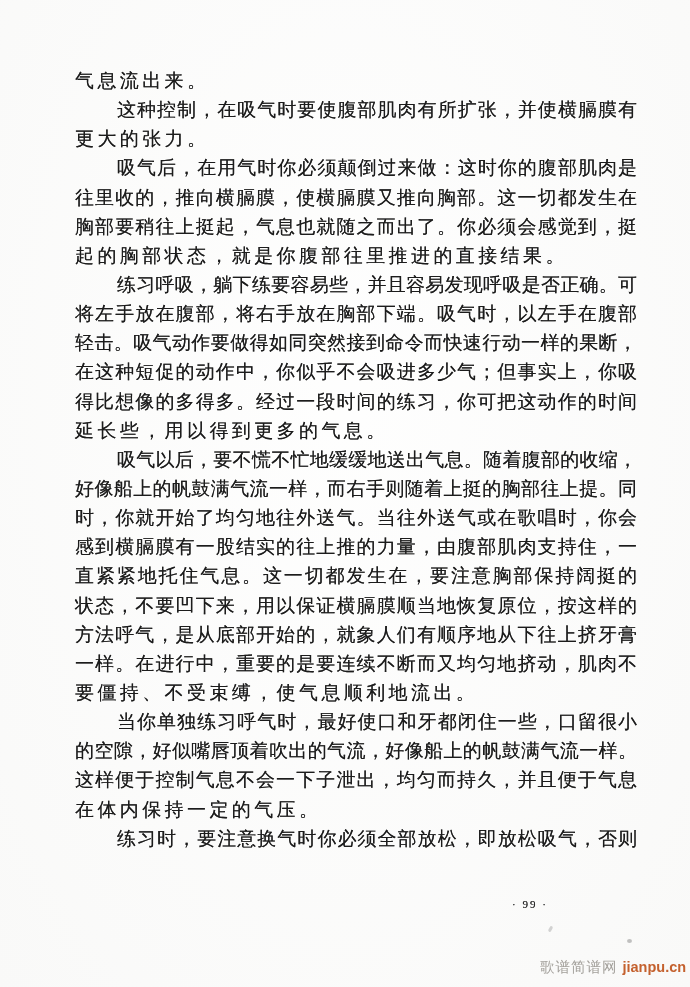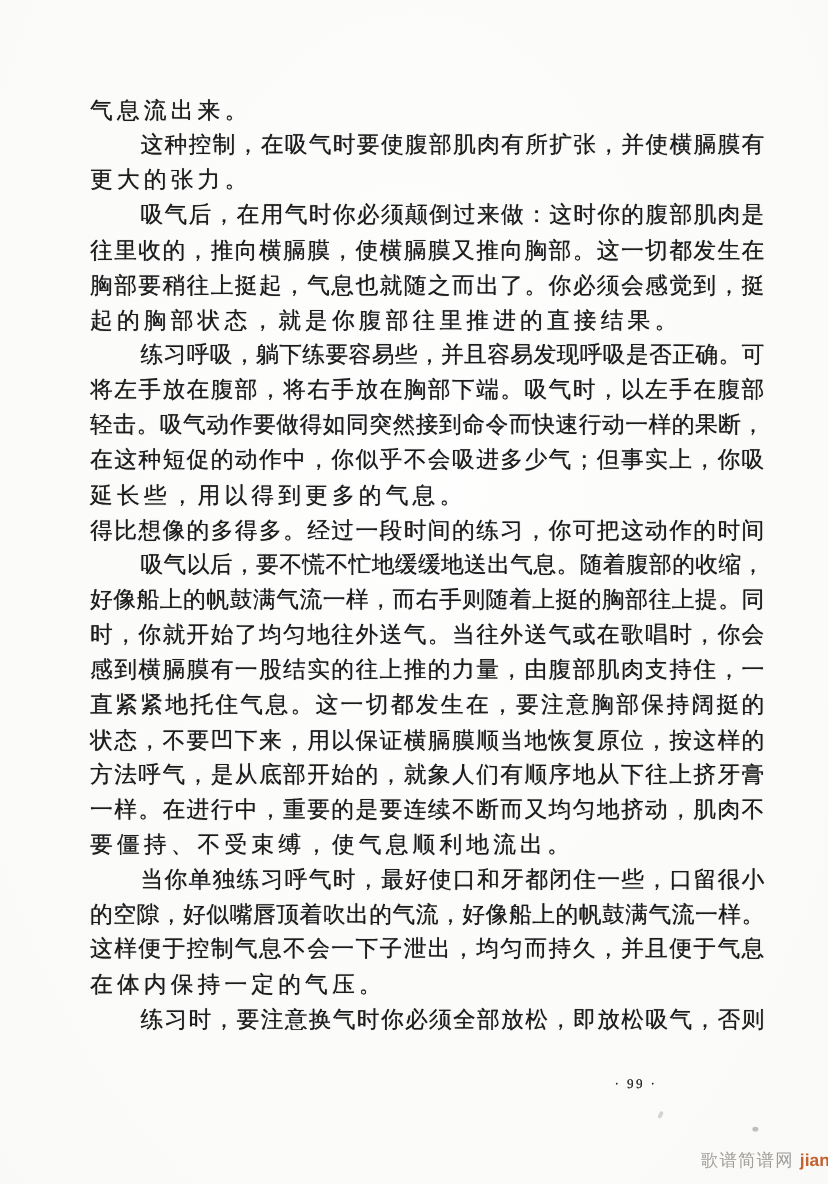--- a/index.html
+++ b/index.html
@@ -16,21 +16,21 @@
     height: 987px;
     background:
       radial-gradient(ellipse at 50% 40%, rgba(255,255,255,0.6), rgba(0,0,0,0.015)),
       #fdfdfc;
     font-family: "Liberation Serif", "DejaVu Serif", serif;
     color: #1c1c1c;
   }
   .text-block {
     position: absolute;
     left: 75px;
-    top: 78px;
+    top: 66px;
     width: 562px;
   }
   .line {
     height: 29.15px;
     line-height: 29.15px;
     font-size: 19px;
     color: #1c1c1c;
     text-align: justify;
     text-align-last: justify;
     text-justify: inter-character;
@@ -60,21 +60,20 @@
     position: absolute;
     left: 540px;
     top: 958px;
     font-size: 14.5px;
     white-space: nowrap;
     font-family: "Liberation Sans", "DejaVu Sans", sans-serif;
   }
   .watermark .wm-name {
     color: #a3a09b;
     letter-spacing: 1px;
-    margin-left: 44px;
   }
   .watermark .wm-url {
     color: #c4612e;
     margin-left: 5px;
     font-weight: bold;
   }
   .speck {
     position: absolute;
     background: #b0b0b0;
     opacity: 0.55;
@@ -106,22 +105,22 @@
       <div class="line indent">这种控制，在吸气时要使腹部肌肉有所扩张，并使横膈膜有</div>
       <div class="line para-end">更大的张力。</div>
       <div class="line indent">吸气后，在用气时你必须颠倒过来做：这时你的腹部肌肉是</div>
       <div class="line">往里收的，推向横膈膜，使横膈膜又推向胸部。这一切都发生在</div>
       <div class="line">胸部要稍往上挺起，气息也就随之而出了。你必须会感觉到，挺</div>
       <div class="line para-end">起的胸部状态，就是你腹部往里推进的直接结果。</div>
       <div class="line indent">练习呼吸，躺下练要容易些，并且容易发现呼吸是否正确。可</div>
       <div class="line">将左手放在腹部，将右手放在胸部下端。吸气时，以左手在腹部</div>
       <div class="line">轻击。吸气动作要做得如同突然接到命令而快速行动一样的果断，</div>
       <div class="line">在这种短促的动作中，你似乎不会吸进多少气；但事实上，你吸</div>
+      <div class="line">得比想像的多得多。经过一段时间的练习，你可把这动作的时间</div>
       <div class="line para-end">延长些，用以得到更多的气息。</div>
-      <div class="line">得比想像的多得多。经过一段时间的练习，你可把这动作的时间</div>
       <div class="line indent">吸气以后，要不慌不忙地缓缓地送出气息。随着腹部的收缩，</div>
       <div class="line">好像船上的帆鼓满气流一样，而右手则随着上挺的胸部往上提。同</div>
       <div class="line">时，你就开始了均匀地往外送气。当往外送气或在歌唱时，你会</div>
       <div class="line">感到横膈膜有一股结实的往上推的力量，由腹部肌肉支持住，一</div>
       <div class="line">直紧紧地托住气息。这一切都发生在，要注意胸部保持阔挺的</div>
       <div class="line">状态，不要凹下来，用以保证横膈膜顺当地恢复原位，按这样的</div>
       <div class="line">方法呼气，是从底部开始的，就象人们有顺序地从下往上挤牙膏</div>
       <div class="line">一样。在进行中，重要的是要连续不断而又均匀地挤动，肌肉不</div>
       <div class="line para-end">要僵持、不受束缚，使气息顺利地流出。</div>
       <div class="line indent">当你单独练习呼气时，最好使口和牙都闭住一些，口留很小</div>

